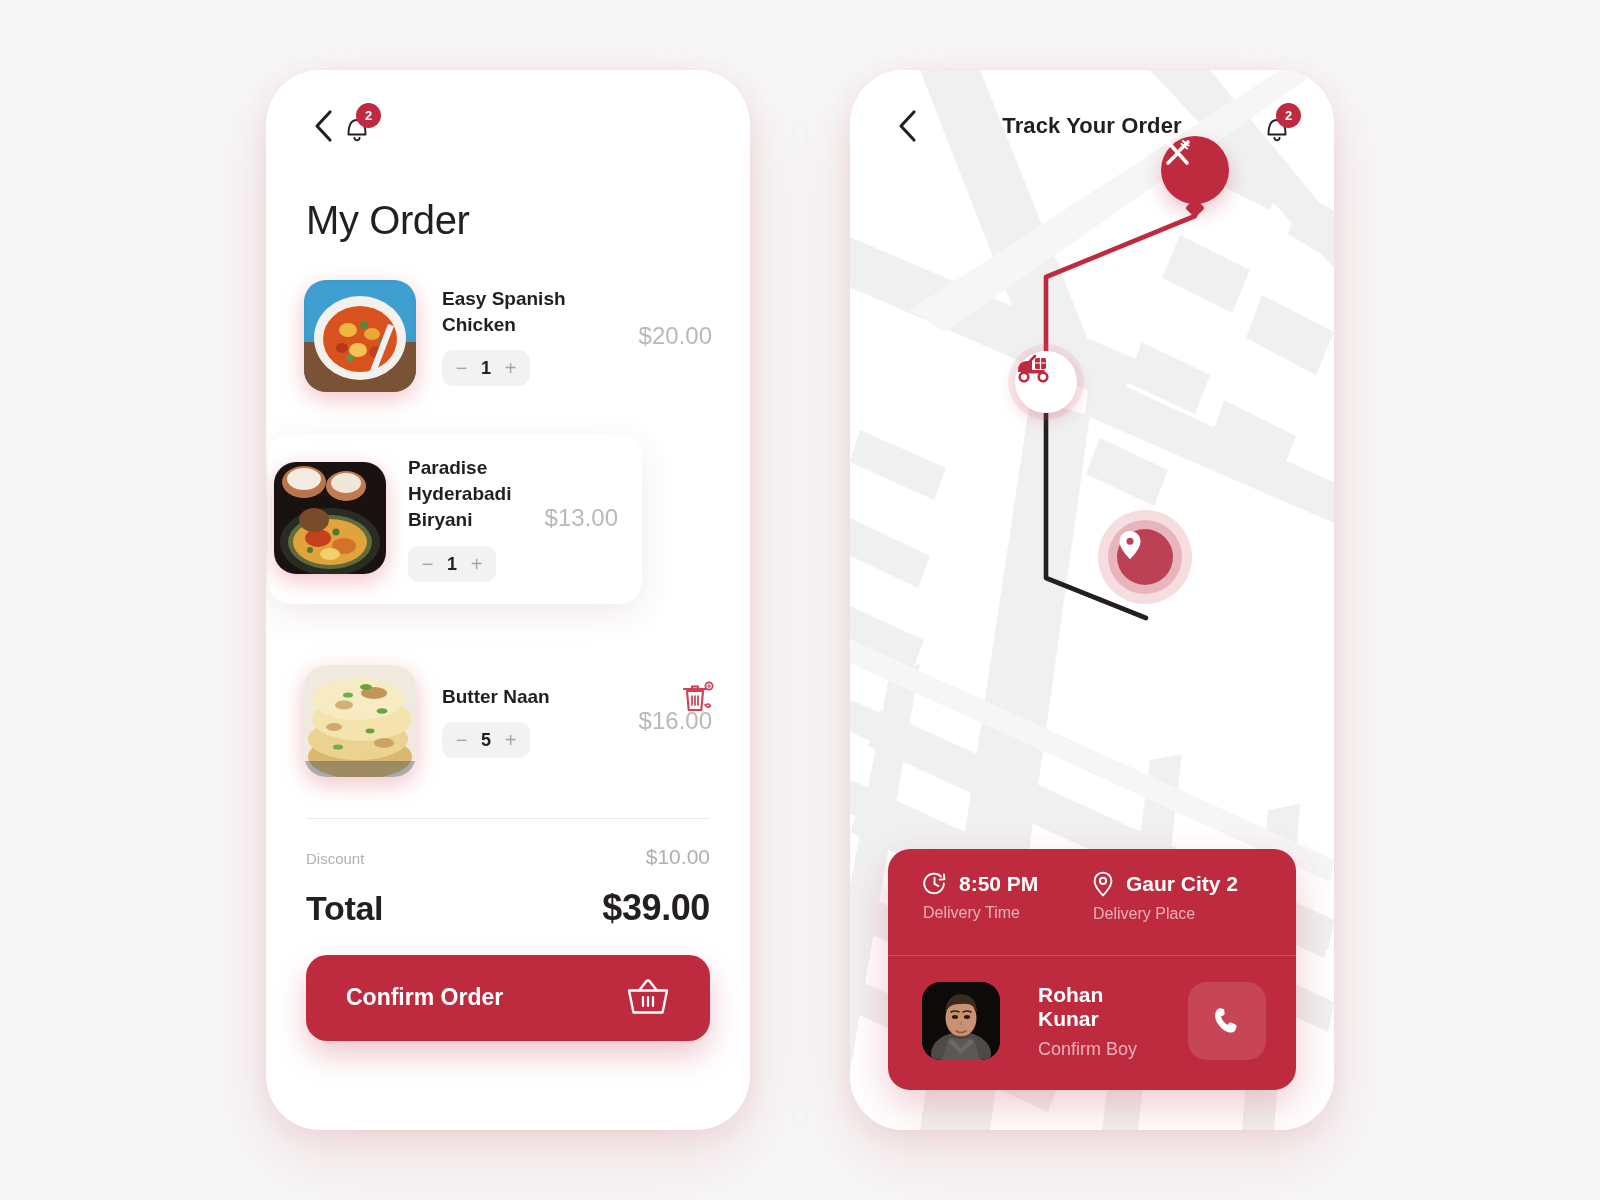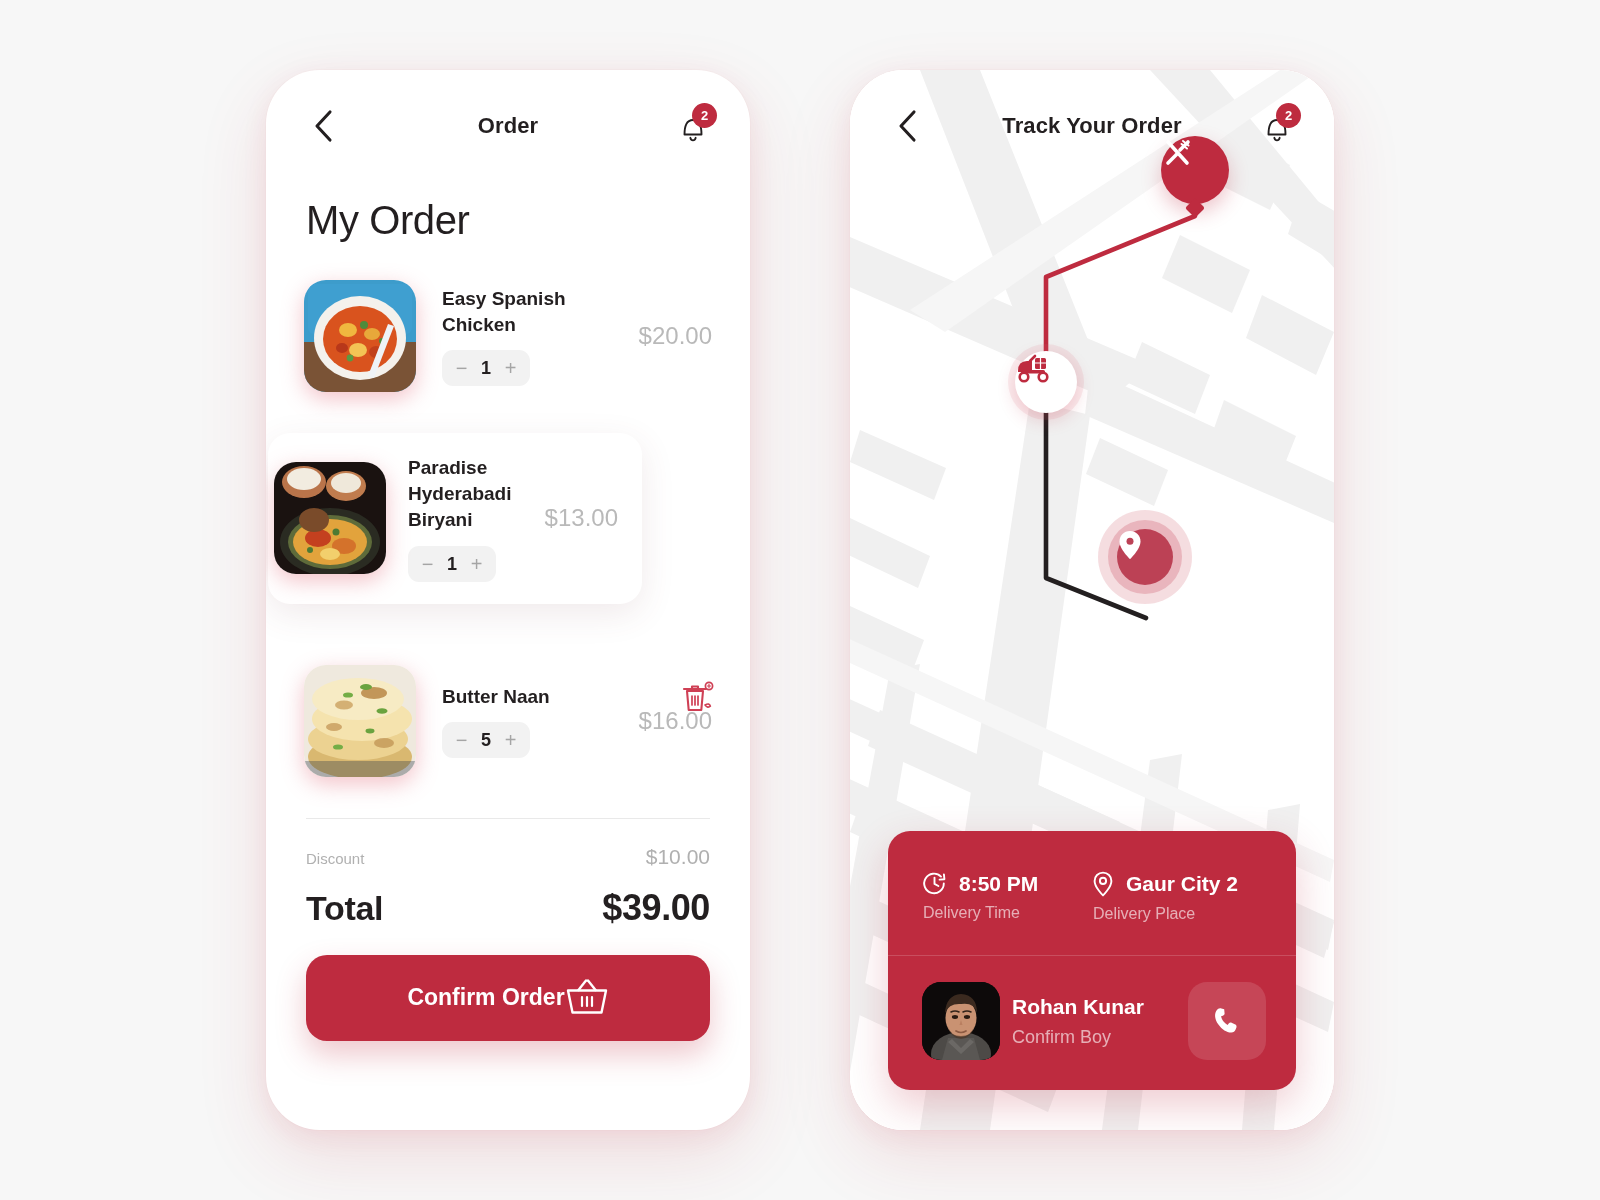--- a/index.html
+++ b/index.html
@@ -126,21 +126,21 @@
   }
   .disc-lbl { font-size:15px; color:#b0b0b0; }
   .disc-val { font-size:21px; color:#b0b0b0; }
   .tot-lbl { font-size:34px; font-weight:bold; color:#231f20; letter-spacing:-.3px; }
   .tot-val { font-size:36px; font-weight:bold; color:#231f20; letter-spacing:-.4px; }
 
   .confirm {
     margin:26px 2px 0;
     height:86px; border-radius:21px;
     background:#be2b3f;
-    display:flex; align-items:center; justify-content:center;
+    display:flex; align-items:center; justify-content:space-between;
     padding:0 40px; cursor:pointer;
     box-shadow:0 14px 30px rgba(190,43,63,0.26);
   }
   .confirm-lbl { font-size:23px; font-weight:bold; color:#fff; }
 
   
   .map {
     position:absolute; inset:0;
     background:#ffffff; overflow:hidden;
   }
@@ -180,27 +180,27 @@
     background:#bc4155;
     display:flex; align-items:center; justify-content:center;
   }
 
   .dcard {
     position:absolute; left:38px; right:38px; bottom:40px; z-index:8;
     background:#be2b3f; border-radius:22px;
     box-shadow:0 16px 40px rgba(190,43,63,0.24);
     overflow:hidden;
   }
-  .dtop { display:flex; padding:40px 34px 32px; }
+  .dtop { display:flex; padding:22px 34px 32px; }
   .dcell { flex:1 1 0; min-width:0; }
   .dline { display:flex; align-items:center; gap:12px; }
   .dval { font-size:21px; font-weight:bold; color:#fff; }
   .dsub { font-size:16px; color:rgba(255,255,255,0.62); margin-top:8px; padding-left:1px; }
   .dsep { height:1px; background:rgba(255,255,255,0.17); margin:0 0px; }
-  .dbot { display:flex; align-items:center; padding:26px 30px 30px 34px; gap:12px; }
+  .dbot { display:flex; align-items:center; padding:26px 30px 30px 34px; gap:38px; }
   .avatar {
     width:78px; height:78px; border-radius:19px; flex:0 0 auto;
     overflow:hidden; position:relative; background:#110d0e;
   }
   .dname { font-size:21px; font-weight:bold; color:#fff; }
   .drole { font-size:18px; color:rgba(255,255,255,0.62); margin-top:8px; }
   .dwho { flex:1 1 auto; min-width:0; }
   .callbtn {
     width:78px; height:78px; border-radius:19px; flex:0 0 auto;
     background:rgba(255,255,255,0.13); cursor:pointer;
@@ -213,21 +213,20 @@
 <div class="stage">
 
   <div class="phone">
 
     <div class="hdr">
       <div class="back">
         <svg width="22" height="34" viewBox="0 0 22 34" fill="none">
           <path d="M18 3 L5 17 L18 31" stroke="#231f20" stroke-width="3.1" stroke-linecap="round" stroke-linejoin="round"></path>
         </svg>
       </div>
-      <div class="hdr-title">Order</div>
       <div class="bell-wrap">
         <svg width="28" height="30" viewBox="0 0 28 30" fill="none">
           <path d="M5.5 21.5 C5.5 13 7.5 7 14 7 C20.5 7 22.5 13 22.5 21.5 Z" stroke="#231f20" stroke-width="1.9" stroke-linejoin="round"></path>
           <path d="M11.3 24.8 C11.8 26.6 12.8 27.4 14 27.4 C15.2 27.4 16.2 26.6 16.7 24.8" stroke="#231f20" stroke-width="1.9" stroke-linecap="round"></path>
         </svg>
         <span class="badge">2</span>
       </div>
     </div>
 
     <div class="order-body">

